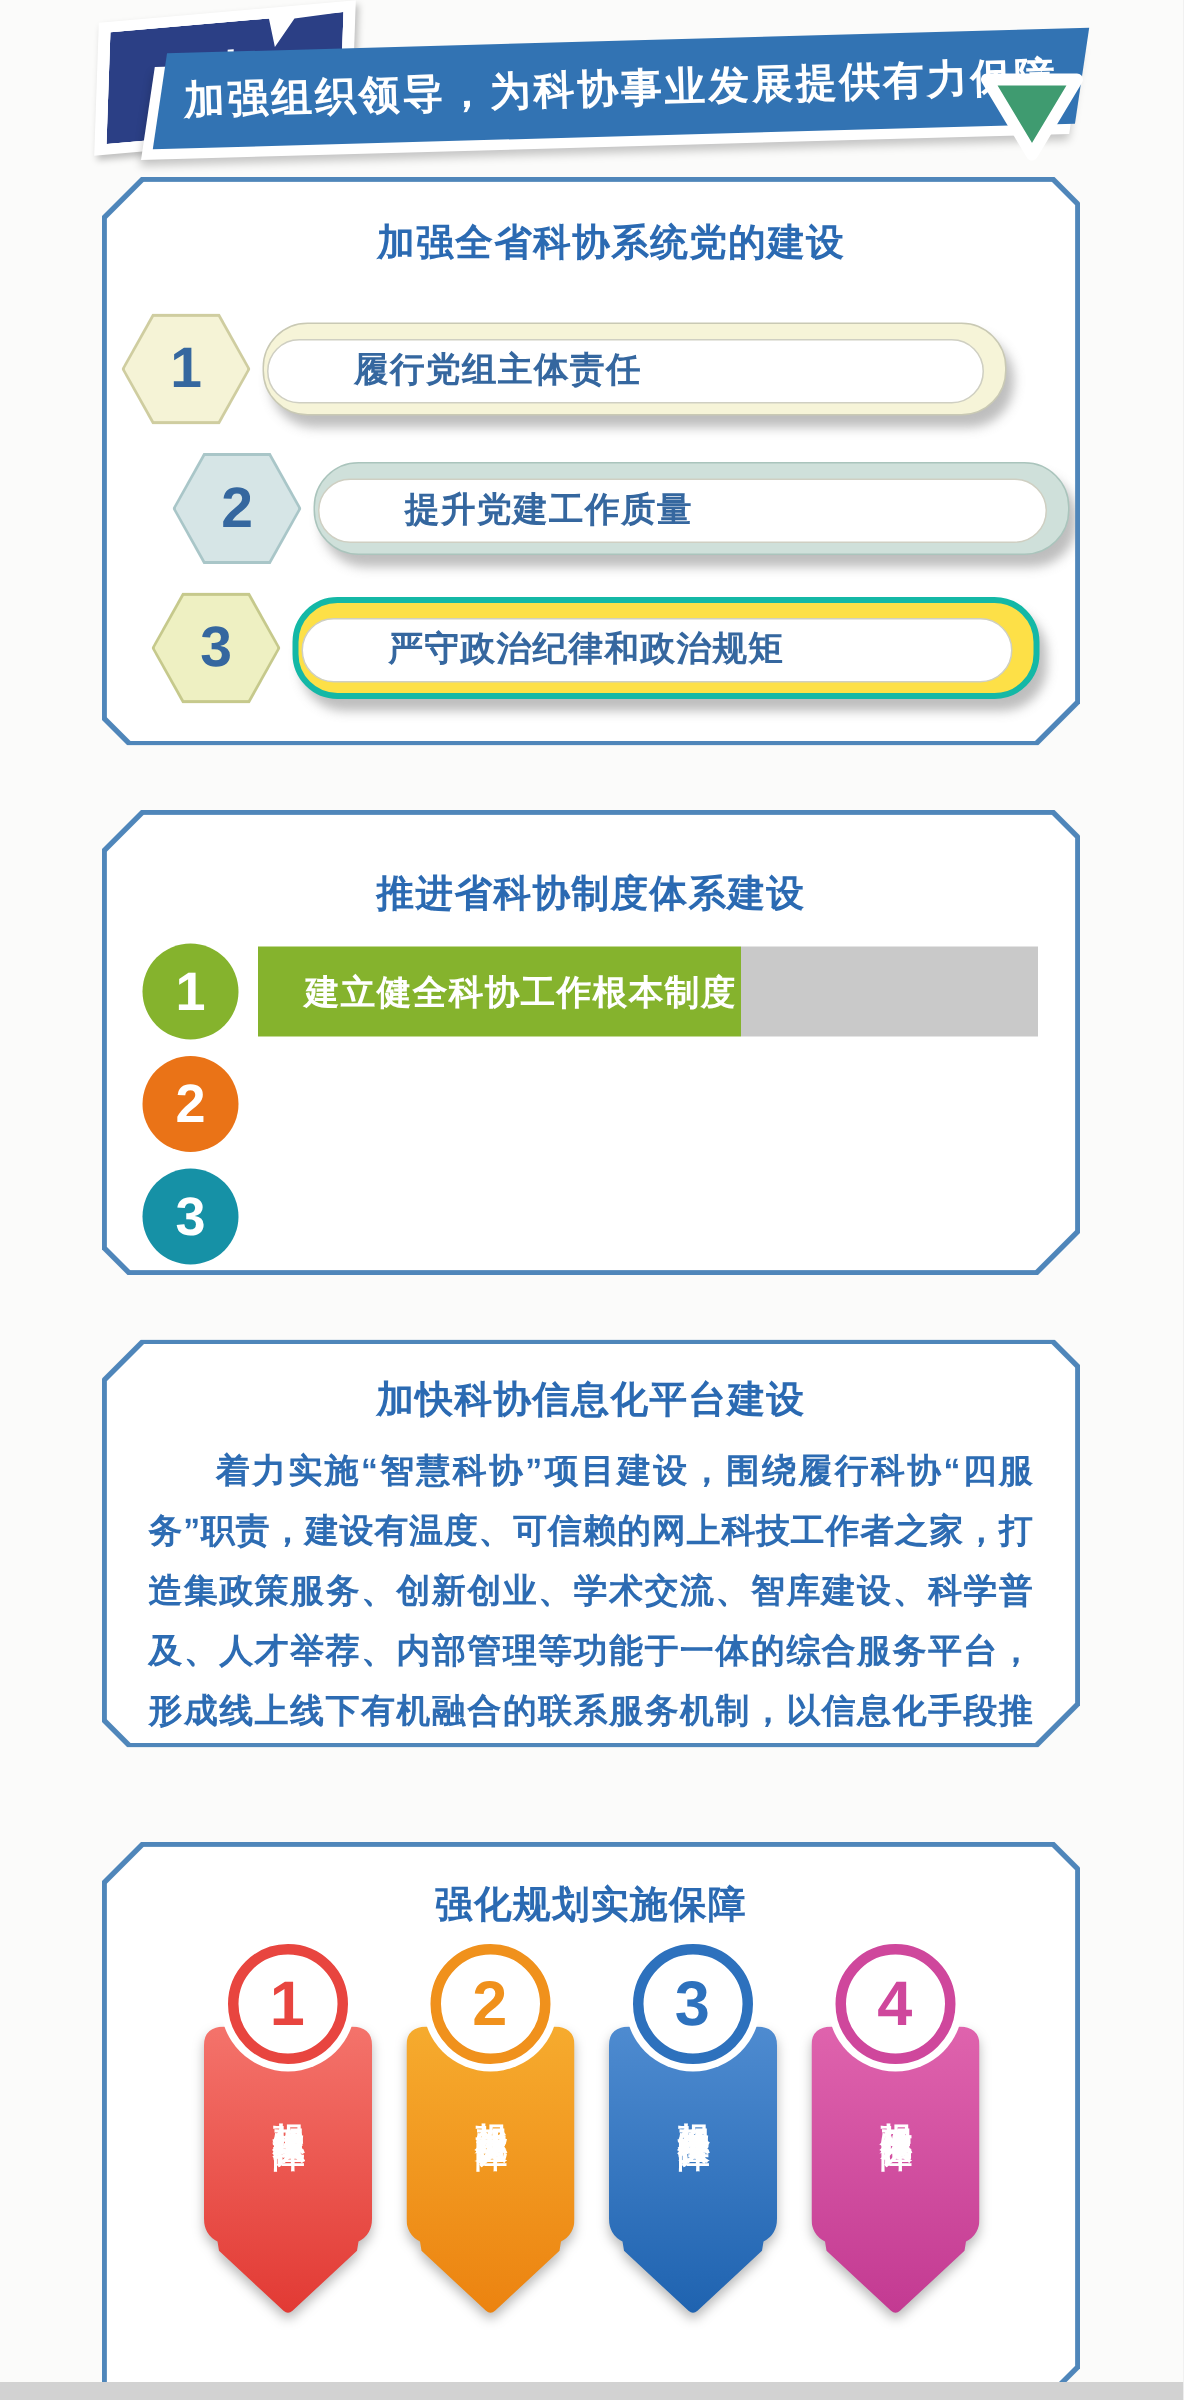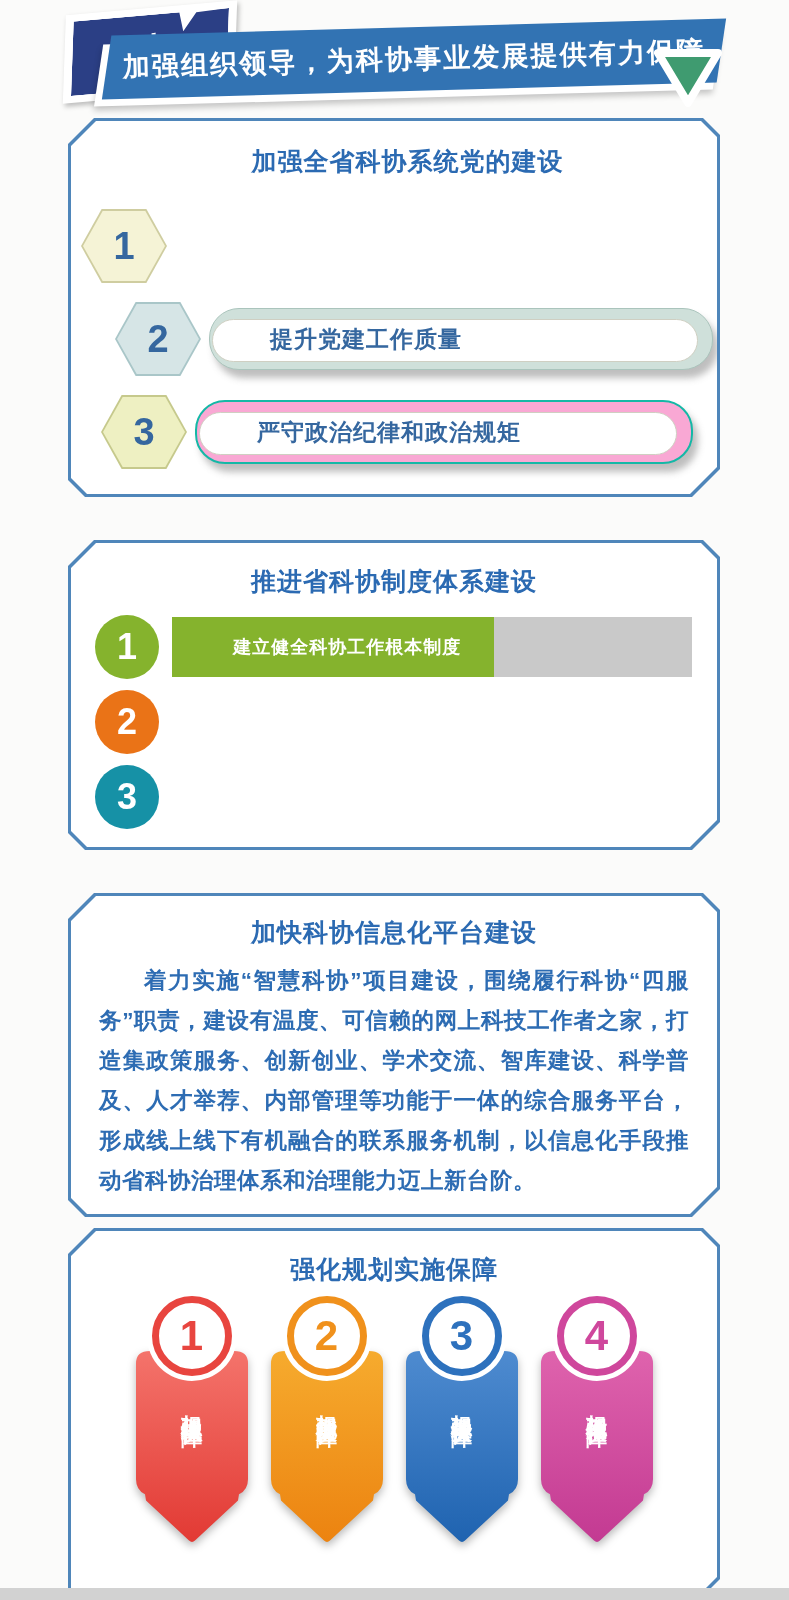--- a/index.html
+++ b/index.html
@@ -42,31 +42,31 @@
   .pill-label{position:absolute;left:60px;top:0;bottom:0;display:flex;align-items:center;
         color:#35679f;font-size:23px;font-weight:bold;letter-spacing:1px;z-index:2;}
   .r1{margin-left:10px;}  .r1 .pill{margin-right:46px;}
   .r2{margin-left:44px;}  .r2 .pill{margin-right:4px;font-family:Liberation Mono, monospace;}
   .r3{margin-left:30px;}  .r3 .pill{margin-right:24px;}
   .hex1{background:#cfcda0;} .hex1 .hex-in{background:#f5f3d6;}
   .hex2{background:#a9c6c8;} .hex2 .hex-in{background:#d6e5e6;}
   .hex3{background:#c6c98c;} .hex3 .hex-in{background:#eef0c2;}
   .pill1{background:#f6f4d8;border:1px solid #c9c9b4;}
   .pill2{background:#cfe0da;border:1px solid #aac4bc;}
-  .pill3{background:#f9a8d4;border:2px solid #14b8a6;}
-  
-  .p2 .ptitle{margin-top:22px;}
+  .pill3{background:#fde047;border:4px solid #14b8a6;}
+  
+  .p2 .ptitle{margin-top:36px;}
   .brows{margin-top:18px;display:flex;flex-direction:column;gap:13px;}
   .brow{display:flex;align-items:center;height:62px;}
   .bcircle{width:64px;height:64px;margin-left:24px;border-radius:50%;flex:0 0 auto;
            display:flex;align-items:center;justify-content:center;}
   .bcircle span{color:#fff;font-size:36px;font-weight:bold;}
   .bar{flex:1;height:60px;display:flex;margin-left:13px;margin-right:25px;}
   .bar-fill{width:62%;display:flex;align-items:center;justify-content:center;}
-  .bar-fill span{color:#fff;font-size:18px;font-weight:bold;letter-spacing:1px;margin-left:28px;}
+  .bar-fill span{color:#fff;font-size:23px;font-weight:bold;letter-spacing:1px;margin-left:28px;}
   .bar-rest{flex:1;background:#c9c9c9;}
   .c-green{background:#85b32d;} .c-orange{background:#ea7317;} .c-teal{background:#1691a6;}
   
   .p3 .ptitle{margin-top:20px;}
   .para{margin:12px 28px 0 28px;color:#2d6cb3;font-size:22.5px;font-weight:600;
         line-height:40px;text-align:justify;text-indent:2em;letter-spacing:.5px;}
   
   .p4 .ptitle{margin-top:22px;}
   .ribbons{margin-top:10px;display:flex;justify-content:center;gap:23px;}
   .ribbon{position:relative;width:112px;height:252px;}
@@ -77,21 +77,21 @@
         box-shadow:0 0 0 5px #fff;z-index:2;}
   .rcircle span{font-size:42px;font-weight:bold;line-height:1;}
   .rlabel{position:absolute;left:50%;top:102px;transform:translateX(-50%);z-index:2;
         writing-mode:vertical-rl;text-orientation:upright;color:#fff;font-size:21px;
         font-weight:bold;letter-spacing:2px;white-space:nowrap;}
   .rb-red .rcircle{border:7px solid #e8453f;}  .rb-red .rcircle span{color:#e8453f;}
   .rb-orange .rcircle{border:7px solid #f0911c;} .rb-orange .rcircle span{color:#f0911c;}
   .rb-blue .rcircle{border:7px solid #2d71bd;}  .rb-blue .rcircle span{color:#2d71bd;}
   .rb-pink .rcircle{border:7px solid #cf479c;}  .rb-pink .rcircle span{color:#cf479c;}
   .p1{top:118px;height:379px;} .p2{top:540px;height:310px;}
-  .p3{top:893px;height:324px;} .p4{top:1228px;height:379px;}
+  .p3{top:893px;height:272px;} .p4{top:1228px;height:379px;}
   .bottom-strip{position:absolute;left:0;bottom:0;width:100%;height:12px;background:#d2d2d2;}
   .hidden-defs{position:absolute;width:0;height:0;}
 </style>
 </head>
 <body>
 
 <svg class="hidden-defs" aria-hidden="true">
   <defs>
     <linearGradient id="grad-red" x1="0" y1="0" x2="0" y2="1">
       <stop offset="0" stop-color="#f4736b"></stop>
@@ -129,20 +129,24 @@
   <section class="panel p1">
     <div class="panel-in">
       <h2 class="ptitle">加强全省科协系统党的建设</h2>
       <div class="prows">
         <div class="prow r1">
           <div class="hex hex1">
             <div class="hex-in">
                 <span>1</span>
               </div>
           </div>
+          <div class="pill pill1">
+            <div class="pill-in"></div>
+            <span class="pill-label">履行党组主体责任</span>
+          </div>
         </div>
         <div class="prow r2">
           <div class="hex hex2">
             <div class="hex-in">
                 <span>2</span>
               </div>
           </div>
           <div class="pill pill2">
             <div class="pill-in"></div>
             <span class="pill-label">提升党建工作质量</span>

